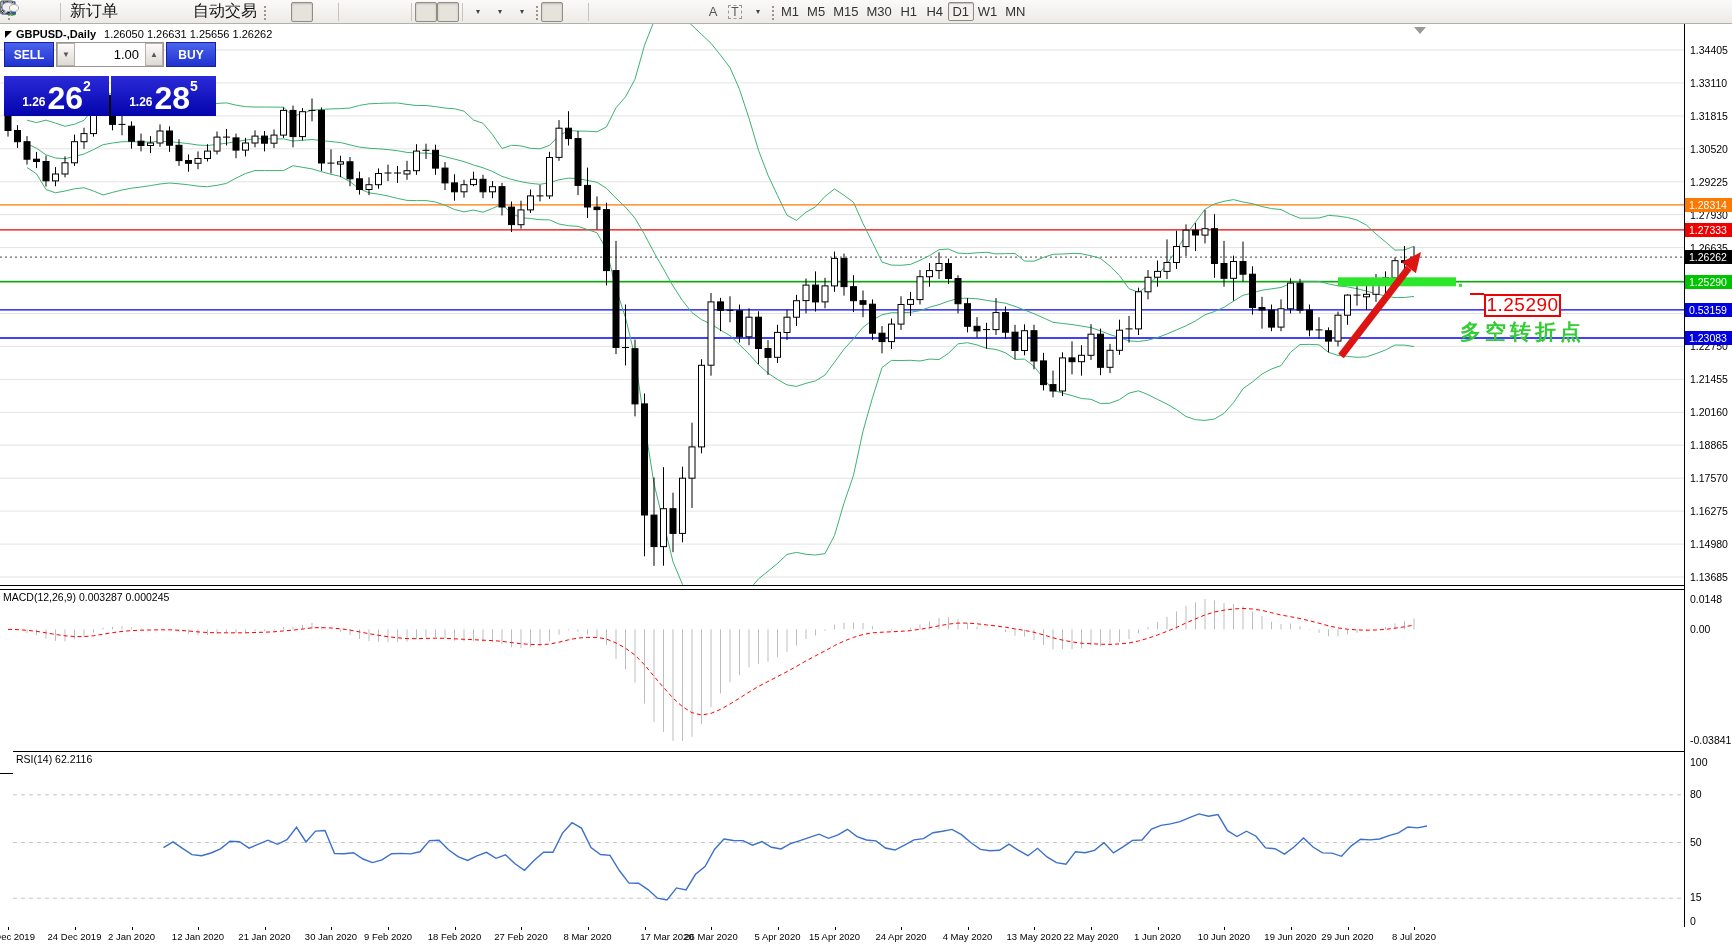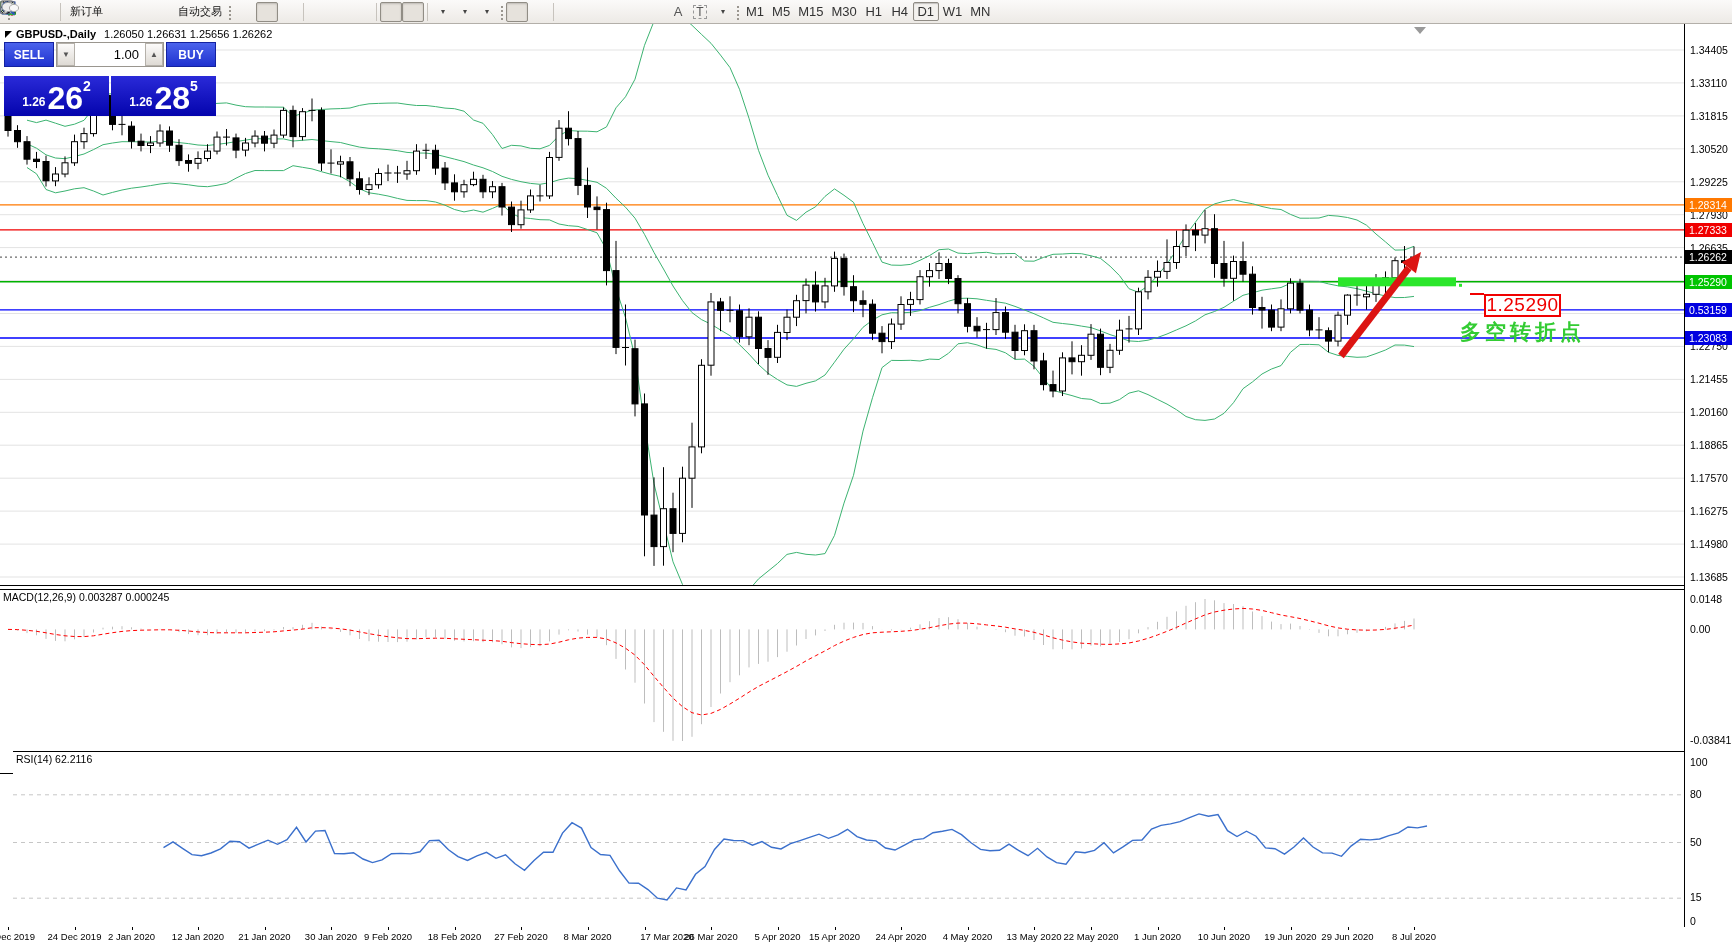--- a/index.html
+++ b/index.html
@@ -11,21 +11,21 @@
   #toolbar { position:absolute; left:0; top:0; width:1732px; height:24px;
              background:linear-gradient(#fcfbfa,#ecc 0,#fbfaf9 0,#edeae6 100%);
              border-bottom:1px solid #b3afa9; display:flex; align-items:center; padding:0 4px; }
   .grip { width:5px; height:16px; margin:0 2px;
           background-image:radial-gradient(circle,#9a968f 1px,transparent 1.2px);
           background-size:4px 4px; background-position:1px 1px; }
   .sep  { width:1px; height:18px; background:#c7c3bd; margin:0 3px; }
   .tbtn { height:20px; min-width:22px; padding:0 2px; display:flex; align-items:center; justify-content:center;
           border:1px solid transparent; border-radius:2px; font-size:11px; color:#222; cursor:default; }
   .tbtn.on { background:#e6e2dc; border-color:#918d85; box-shadow:inset 0 1px 2px rgba(0,0,0,.18); }
-  .tbtn .lbl { margin-left:3px; font-size:11px; color:#111; white-space:nowrap; }
+  .tbtn .lbl { margin-left:3px; font-size:16px; color:#111; white-space:nowrap; }
   .caret { font-size:8px; color:#444; margin-left:2px; }
   .tfbtn { height:19px; min-width:26px; padding:0 3px; display:flex; align-items:center; justify-content:center;
            font-size:13px; color:#333; border:1px solid transparent; border-radius:2px; }
   .tfbtn.on { background:#f3f1ee; border-color:#8f8b84; box-shadow:inset 0 1px 1px rgba(0,0,0,.2); }
   #toolbar-right { margin-left:auto; display:flex; align-items:center; }
 
   
   .panel { position:absolute; left:0; width:1732px; background:#fff; }
   #price-panel { top:24px;  height:562px; border-bottom:1px solid #000; }
   #macd-panel  { top:589px; height:185px; border-top:1px solid #000; border-bottom:1px solid #000; }

